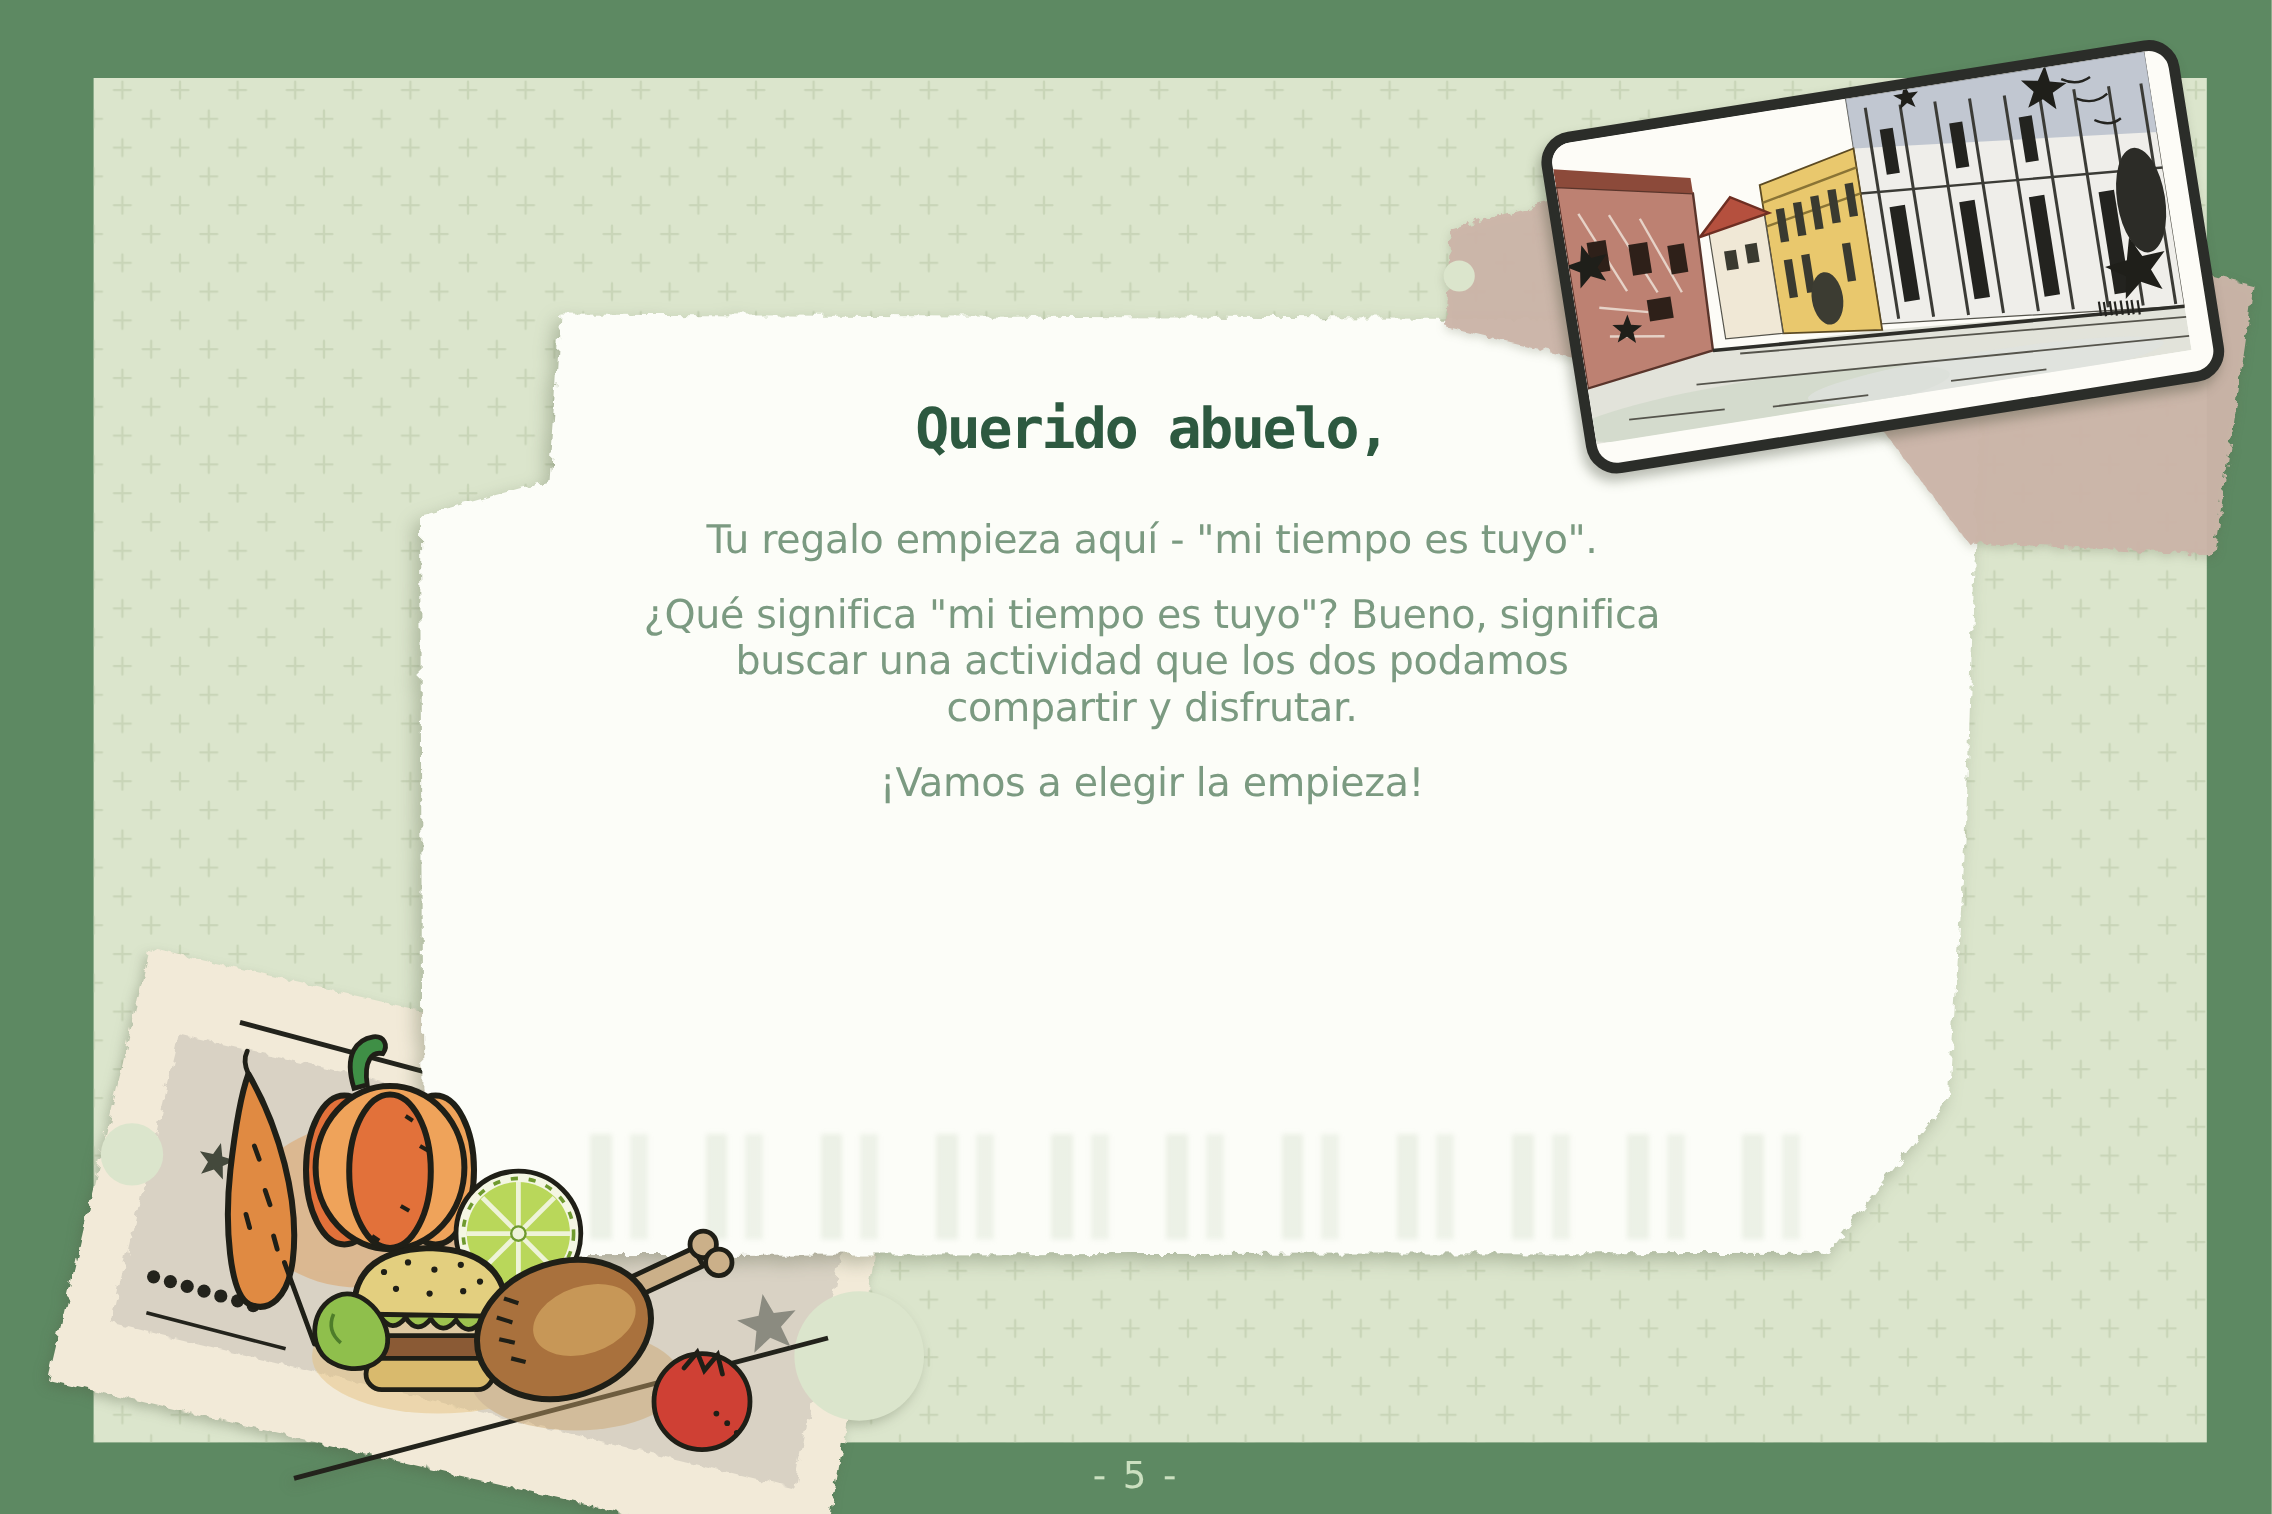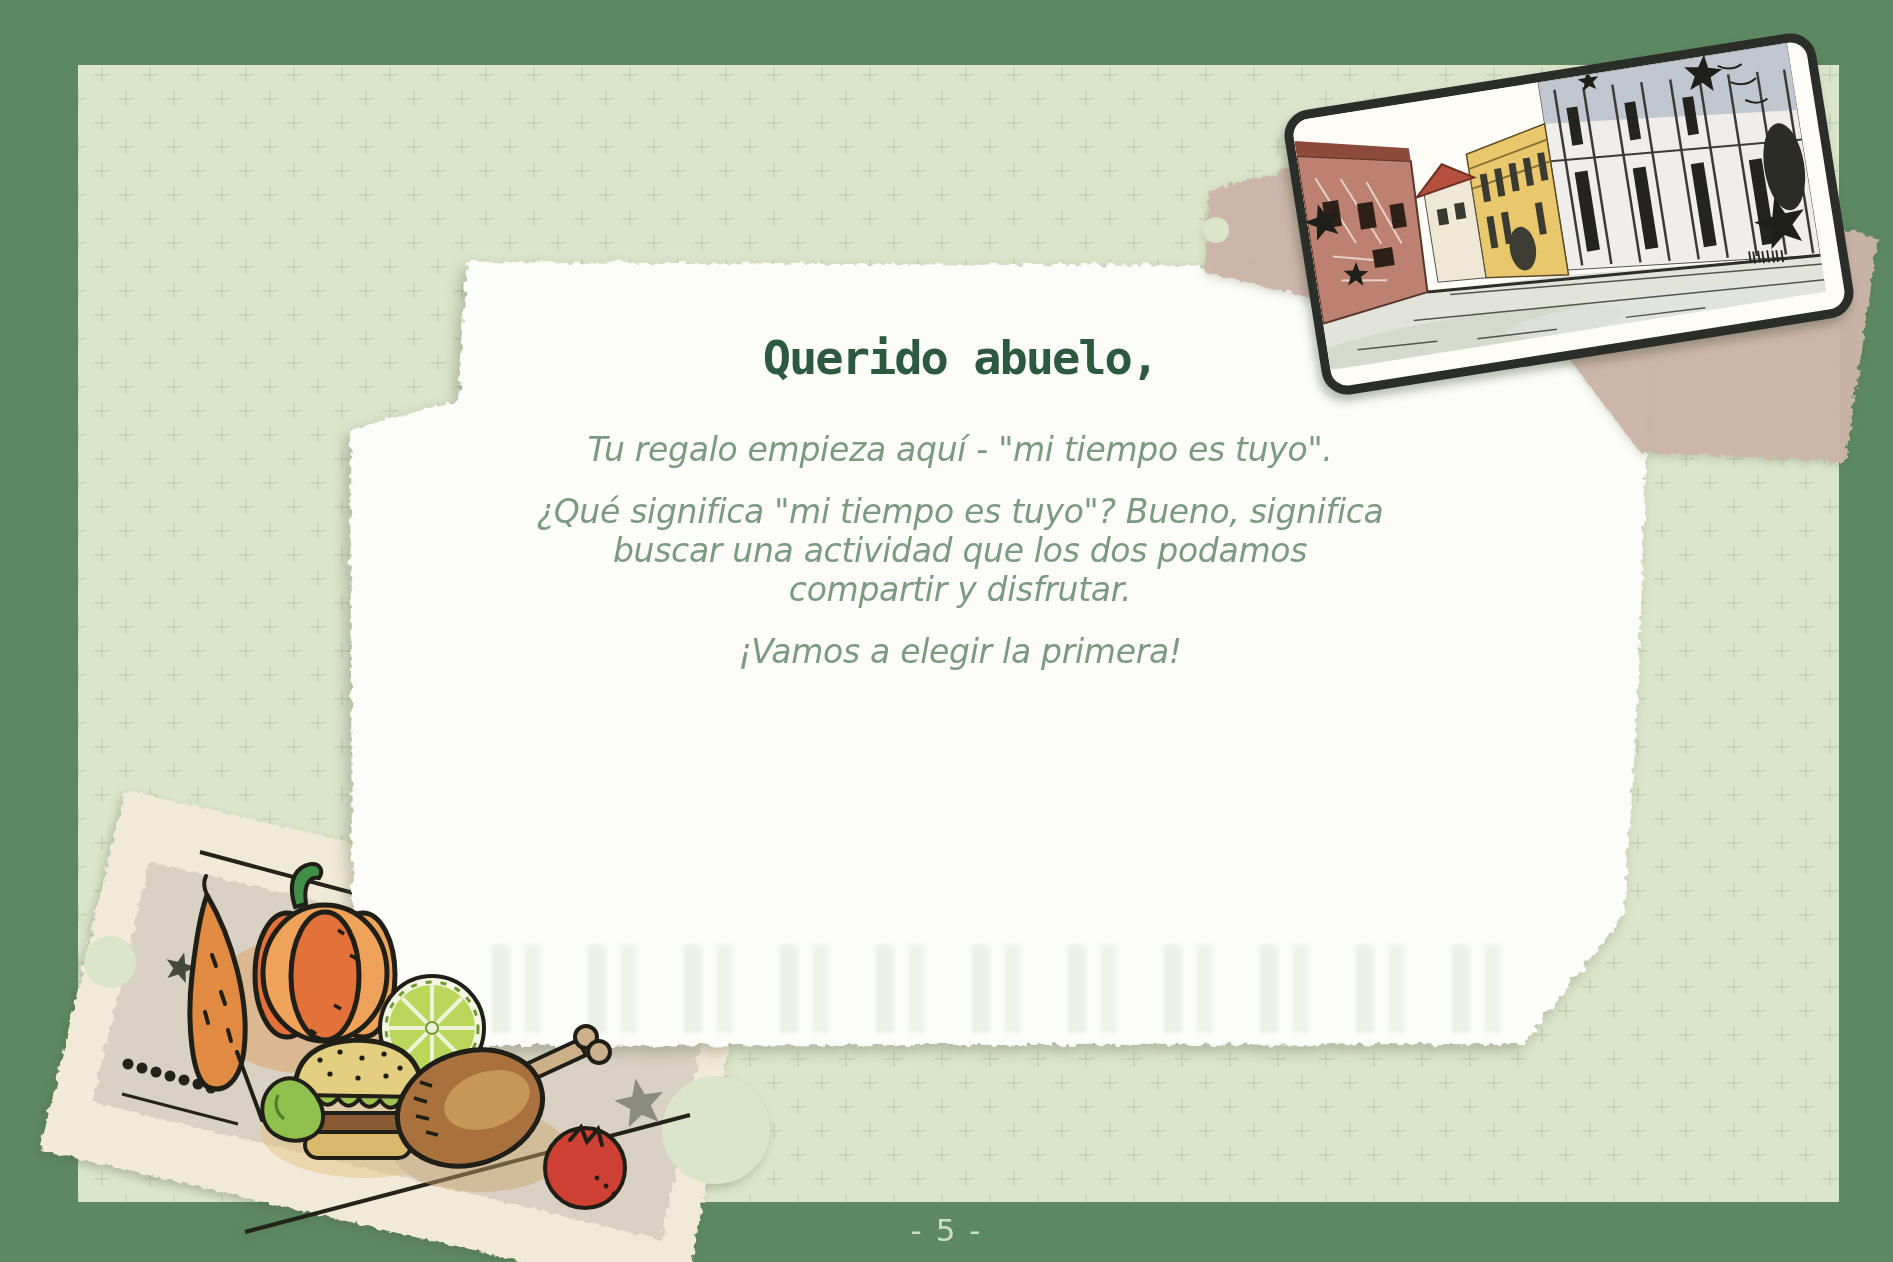--- a/index.html
+++ b/index.html
@@ -32,21 +32,20 @@
   .letter h1{
     margin:0 0 44px 0;
     font-family:"DejaVu Sans Mono","Liberation Mono",monospace;
     font-weight:700;font-size:47px;line-height:56px;letter-spacing:-2px;
     color:#2d5940;
   }
   .letter p.para{
     margin:23px 0;
     font-size:33px;line-height:39px;letter-spacing:-0.3px;
     font-weight:500;
-    font-style:italic;
   }
 
   
   .watermark{
     position:absolute;left:470px;top:945px;width:1060px;height:88px;
     background:repeating-linear-gradient(90deg,
       rgba(214,224,206,0) 0 22px,
       rgba(214,224,206,.85) 22px 40px,
       rgba(214,224,206,0) 40px 55px,
       rgba(214,224,206,.75) 55px 70px,
@@ -132,21 +131,21 @@
     <polygon filter="url(#rough2)" fill="#fcfdf8" points="467,262 1652,268 1638,700 1624,915 1524,1044 425,1046 352,906 350,430 458,400 463,330"></polygon>
   </svg>
 
   <div class="watermark"></div>
 
   <div class="letter">
     <h1>Querido abuelo,</h1>
     <div>
         <p class="para">Tu regalo empieza aquí - "mi tiempo es tuyo".</p>
         <p class="para">¿Qué significa "mi tiempo es tuyo"?  Bueno, significa<br>buscar una actividad que los dos podamos<br>compartir y disfrutar.</p>
-        <p class="para">¡Vamos a elegir la primera!</p>
+        <p class="para">¡Vamos a elegir la empieza!</p>
       </div>
   </div>
 
   <svg class="layer" viewBox="0 0 1893 1262">
     <g opacity="0.45" fill="#dd9a55">
       <ellipse cx="300" cy="1005" rx="92" ry="68"></ellipse>
       <ellipse cx="365" cy="1130" rx="105" ry="48" fill="#e5c07a"></ellipse>
       <ellipse cx="480" cy="1150" rx="88" ry="42" fill="#caa36b"></ellipse>
     </g>
 

